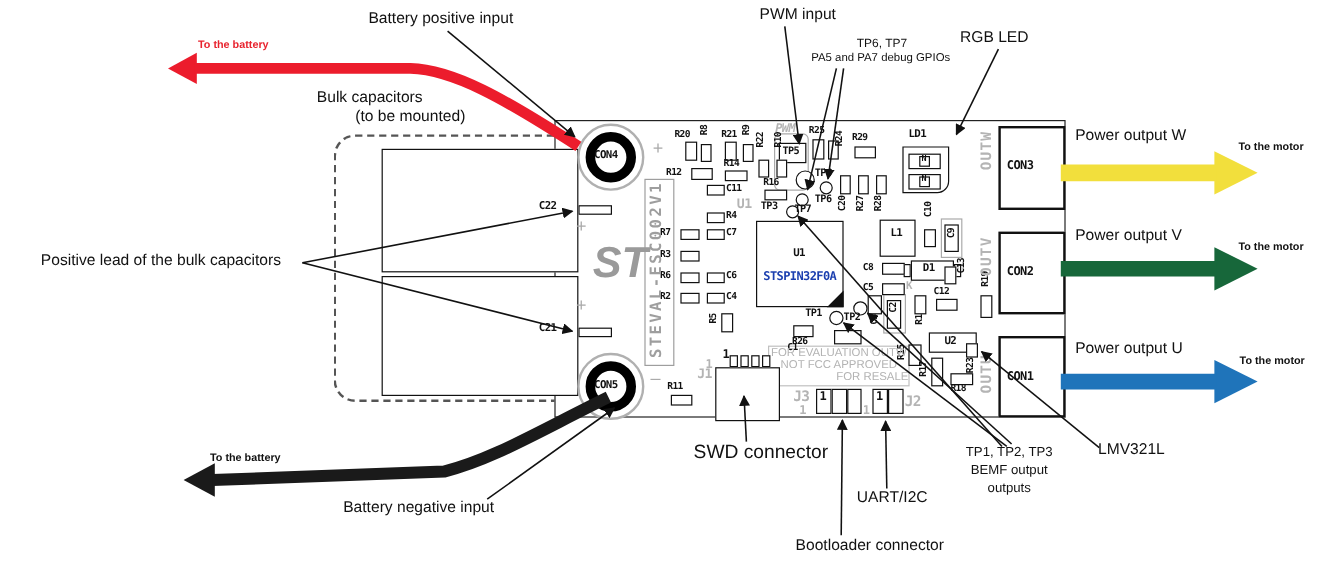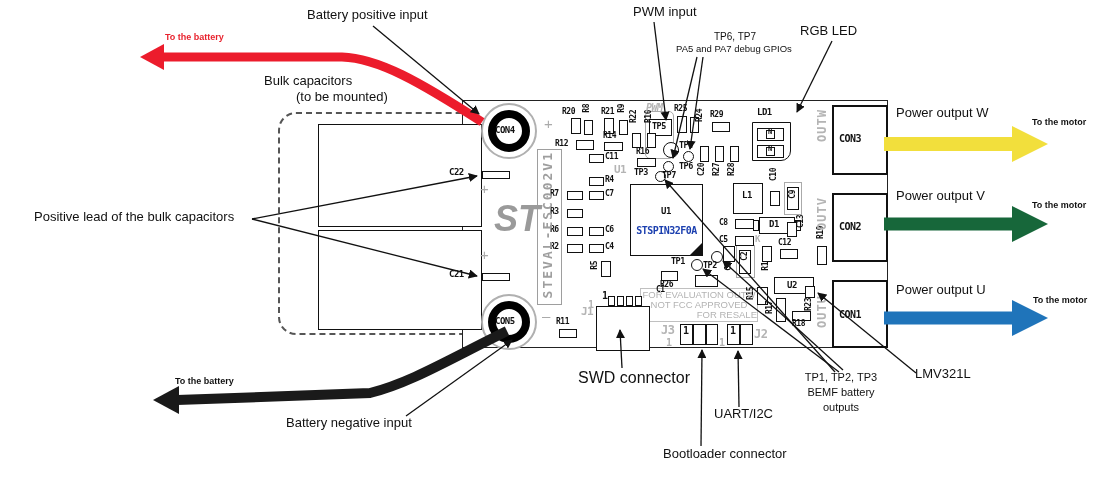--- a/index.html
+++ b/index.html
@@ -117,21 +117,21 @@
       <div class="txt" style="left: 264px; top: 74px; font-size: 13px; color: rgb(17, 17, 17);">Bulk capacitors</div>
       <div class="txt" style="left: 264px; top: 90px; font-size: 13px; color: rgb(17, 17, 17); margin-left: 32px;">(to be mounted)</div>
       <div class="txt" style="left: 34px; top: 210px; font-size: 13px; color: rgb(17, 17, 17);">Positive lead of the bulk capacitors</div>
       <div class="txt" style="left: 165px; top: 33px; font-size: 9px; color: rgb(232, 35, 46); font-weight: bold;">To the battery</div>
       <div class="txt" style="left: 175px; top: 377px; font-size: 9px; color: rgb(17, 17, 17); font-weight: bold;">To the battery</div>
       <div class="txt" style="left: 286px; top: 416px; font-size: 13px; color: rgb(17, 17, 17);">Battery negative input</div>
       <div class="txt" style="left: 578px; top: 369px; font-size: 16px; color: rgb(17, 17, 17);">SWD connector</div>
       <div class="txt" style="left: 714px; top: 407px; font-size: 13px; color: rgb(17, 17, 17);">UART/I2C</div>
       <div class="txt" style="left: 663px; top: 447px; font-size: 13px; color: rgb(17, 17, 17);">Bootloader connector</div>
       <div class="txt" style="left: 795px; top: 372px; font-size: 11px; color: rgb(17, 17, 17); width: 92px; text-align: center;">TP1, TP2, TP3</div>
-      <div class="txt" style="left: 795px; top: 387px; font-size: 11px; color: rgb(17, 17, 17); width: 92px; text-align: center;">BEMF battery</div>
+      <div class="txt" style="left: 795px; top: 387px; font-size: 11px; color: rgb(17, 17, 17); width: 92px; text-align: center;">BEMF output</div>
       <div class="txt" style="left: 795px; top: 402px; font-size: 11px; color: rgb(17, 17, 17); width: 92px; text-align: center;">outputs</div>
       <div class="txt" style="left: 915px; top: 367px; font-size: 13px; color: rgb(17, 17, 17);">LMV321L</div>
       <div class="txt" style="left: 896px; top: 106px; font-size: 13px; color: rgb(17, 17, 17);">Power output W</div>
       <div class="txt" style="left: 1032px; top: 118px; font-size: 9px; color: rgb(17, 17, 17); font-weight: bold;">To the motor</div>
       <div class="txt" style="left: 896px; top: 189px; font-size: 13px; color: rgb(17, 17, 17);">Power output V</div>
       <div class="txt" style="left: 1032px; top: 201px; font-size: 9px; color: rgb(17, 17, 17); font-weight: bold;">To the motor</div>
       <div class="txt" style="left: 896px; top: 283px; font-size: 13px; color: rgb(17, 17, 17);">Power output U</div>
       <div class="txt" style="left: 1033px; top: 296px; font-size: 9px; color: rgb(17, 17, 17); font-weight: bold;">To the motor</div>
       <div class="txt mono" style="left: 495px; top: 126px; font-size: 9px; color: rgb(17, 17, 17); font-weight: bold;">CON4</div>
       <div class="txt mono" style="left: 495px; top: 317px; font-size: 9px; color: rgb(17, 17, 17); font-weight: bold;">CON5</div>

